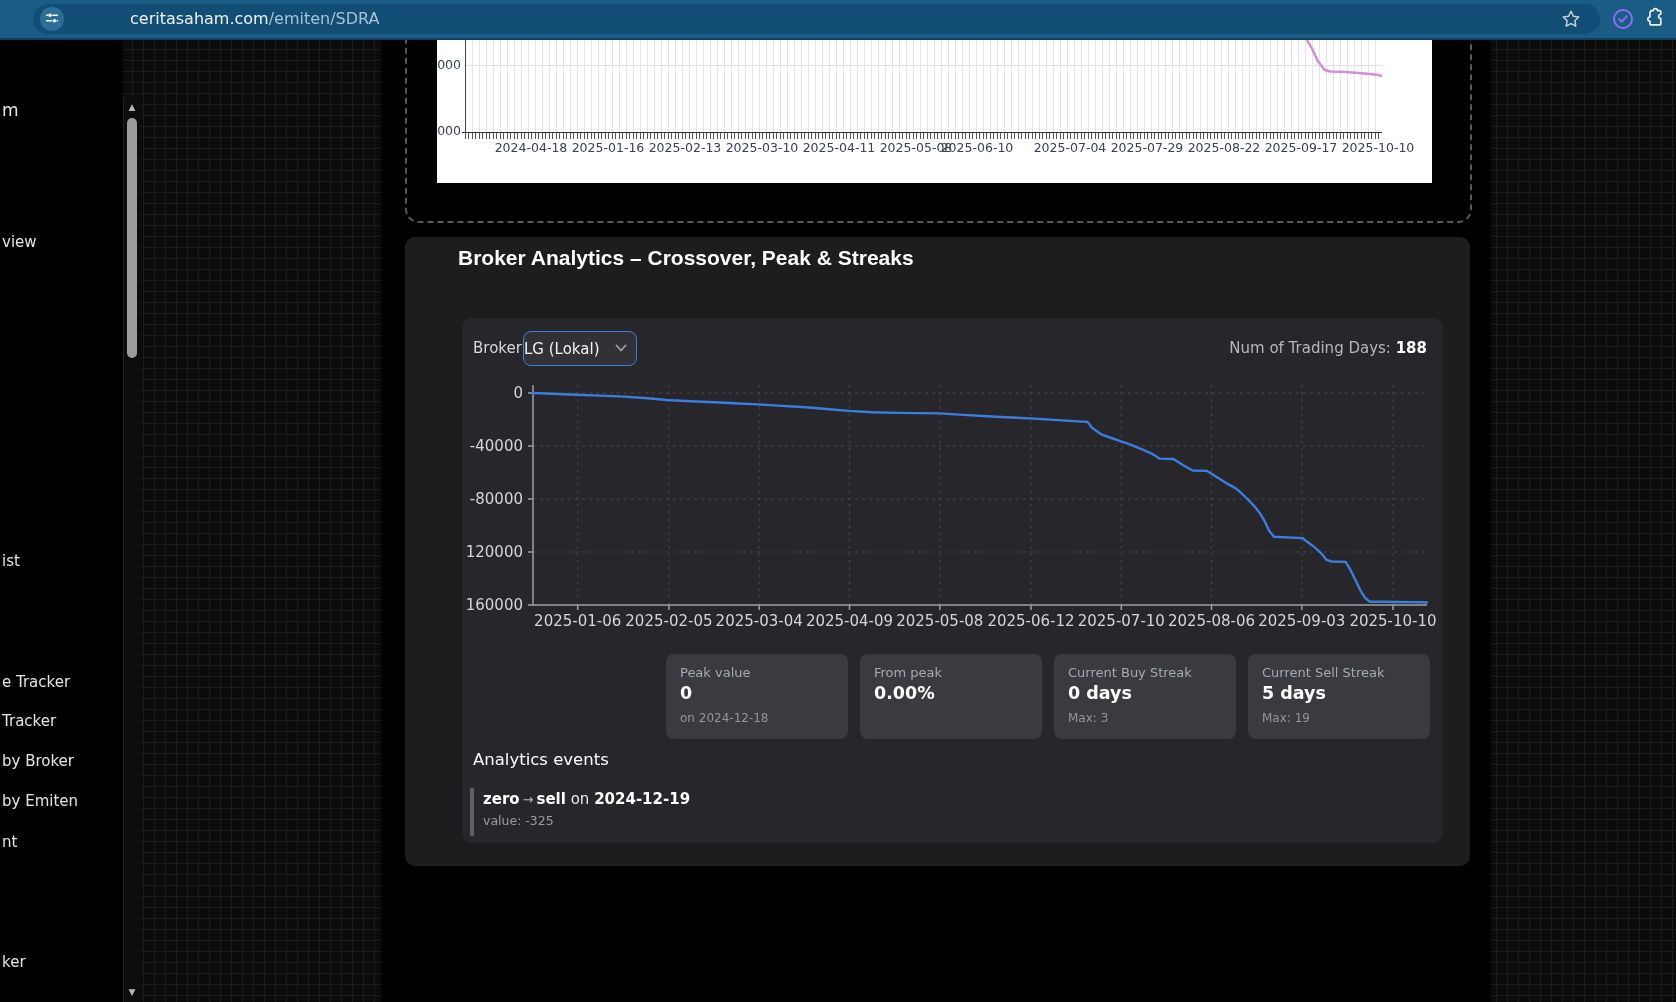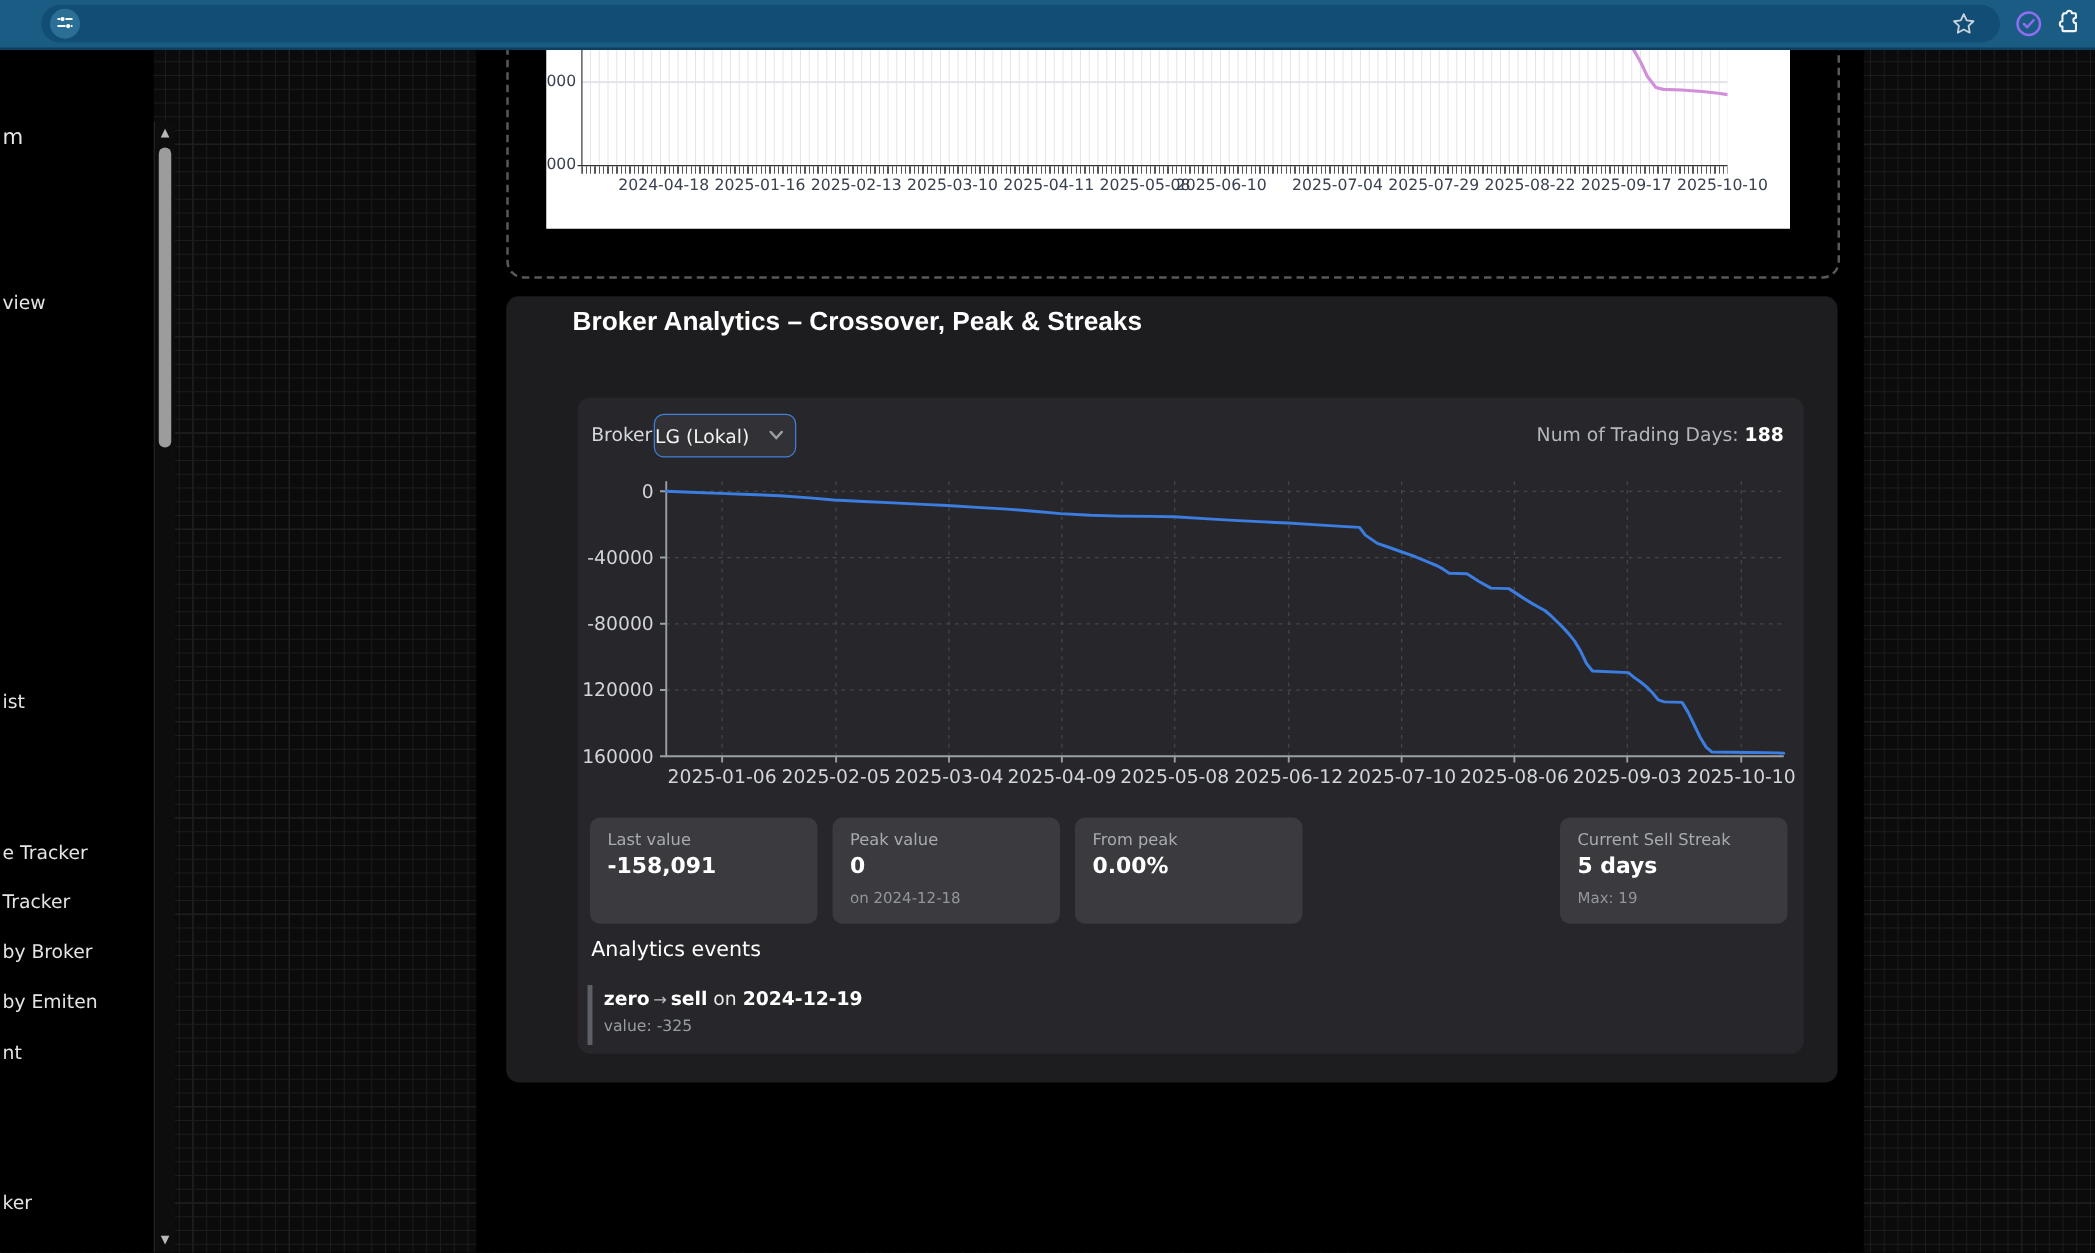--- a/index.html
+++ b/index.html
@@ -87,20 +87,23 @@
         <span>
           <svg width="14" height="14" viewBox="0 0 14 14">
               <g stroke="#fff" stroke-width="1.5" fill="none">
             <path d="M1 4.2h2.2M7.4 4.2H13"></path>
                 <circle cx="5" cy="4.2" r="1.7" fill="#fff" stroke="none"></circle>
             <path d="M1 9.8h6.4M11.6 9.8H13"></path>
                 <circle cx="9.5" cy="9.8" r="1.7" fill="#fff" stroke="none"></circle>
           </g>
             </svg>
         </span>
+      </div>
+      <div class="url">
+        <span class="host">ceritasaham.com</span><span class="path">/emiten/SDRA</span>
       </div>
       <div class="star-btn">
         <span>
           <svg width="22" height="22" viewBox="0 0 24 24">
               <path d="M12 3.6l2.6 5.4 5.9.8-4.3 4.1 1 5.9-5.2-2.8-5.2 2.8 1-5.9-4.3-4.1 5.9-.8z" fill="none" stroke="#c9d2da" stroke-width="1.6" stroke-linejoin="round"></path>
             </svg>
         </span>
       </div>
     </div>
     <div class="ext-btn" style="right:41px">
@@ -225,32 +228,33 @@
           <line x1="834.8" y1="245" x2="834.8" y2="250" stroke="#9aa0a4" stroke-width="1.5"></line>
           <text x="834.8" y="266" text-anchor="middle" font-size="15" fill="#d3d6d9" font-family="DejaVu Sans,sans-serif">2025-09-03</text>
           <line x1="926.0" y1="25" x2="926.0" y2="245" stroke="#45454b" stroke-dasharray="3,4"></line>
           <line x1="926.0" y1="245" x2="926.0" y2="250" stroke="#9aa0a4" stroke-width="1.5"></line>
           <text x="926.0" y="266" text-anchor="middle" font-size="15" fill="#d3d6d9" font-family="DejaVu Sans,sans-serif">2025-10-10</text>
           <path d="M66 25 V245 H960" fill="none" stroke="#9aa0a4" stroke-width="1.5"></path>
           <polyline points="66.0,33.0 85.1,33.8 109.0,34.7 132.9,35.6 156.8,36.6 180.7,38.3 199.9,40.0 223.8,41.2 247.7,42.3 271.6,43.5 290.7,44.4 314.6,45.9 338.5,47.3 362.4,49.2 381.5,50.9 405.4,52.2 429.3,52.9 453.2,53.1 472.4,53.4 496.3,54.9 520.2,56.3 544.1,57.5 563.2,58.4 587.1,59.9 606.2,61.1 620.6,61.9 625.3,68.1 634.9,74.7 644.5,78.0 654.0,81.4 663.6,84.7 673.2,88.7 682.7,92.6 687.5,95.3 692.3,98.6 706.6,99.0 716.2,105.2 725.7,110.5 740.1,110.9 749.6,117.1 759.2,123.1 768.8,128.4 773.6,132.4 778.3,137.0 783.1,141.7 787.9,146.9 792.7,152.9 797.5,160.9 802.2,170.8 807.0,176.8 835.7,178.1 840.5,182.1 845.3,185.4 850.0,189.3 854.8,194.0 859.6,199.9 864.4,201.5 878.7,201.9 883.5,209.9 888.3,219.8 893.1,229.8 897.9,237.7 902.6,241.7 917.0,241.8 931.3,242.0 945.7,242.1 955.2,242.3 960.0,242.5" fill="none" stroke="#3b7de0" stroke-width="2.4" stroke-linejoin="round" stroke-linecap="round"></polyline>
         </svg>
 
       <div class="cards-row">
-        <div class="stat-card" style="left:0">
-          <div class="stat-label">Last value</div>
-          <div class="stat-value">-158,091</div>
-        </div>
         <div class="stat-card" style="left:194px">
           <div class="stat-label">Peak value</div>
           <div class="stat-value">0</div>
           <div class="stat-sub">on 2024-12-18</div>
         </div>
         <div class="stat-card" style="left:388px">
           <div class="stat-label">From peak</div>
           <div class="stat-value">0.00%</div>
+        </div>
+        <div class="stat-card" style="left:582px">
+          <div class="stat-label">Current Buy Streak</div>
+          <div class="stat-value">0 days</div>
+          <div class="stat-sub">Max: 3</div>
         </div>
         <div class="stat-card" style="left:776px">
           <div class="stat-label">Current Sell Streak</div>
           <div class="stat-value">5 days</div>
           <div class="stat-sub">Max: 19</div>
         </div>
       </div>
 
       <div class="xo-heading">Analytics events</div>
       <div class="xo-event">

